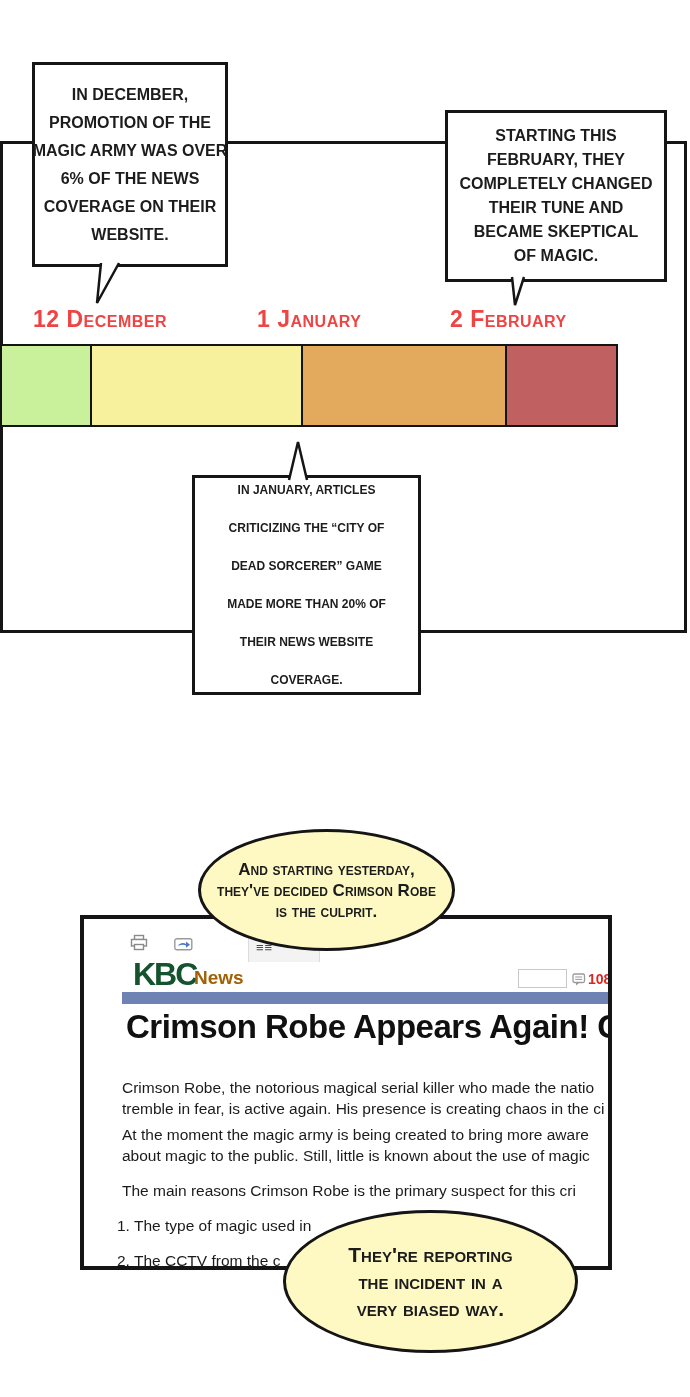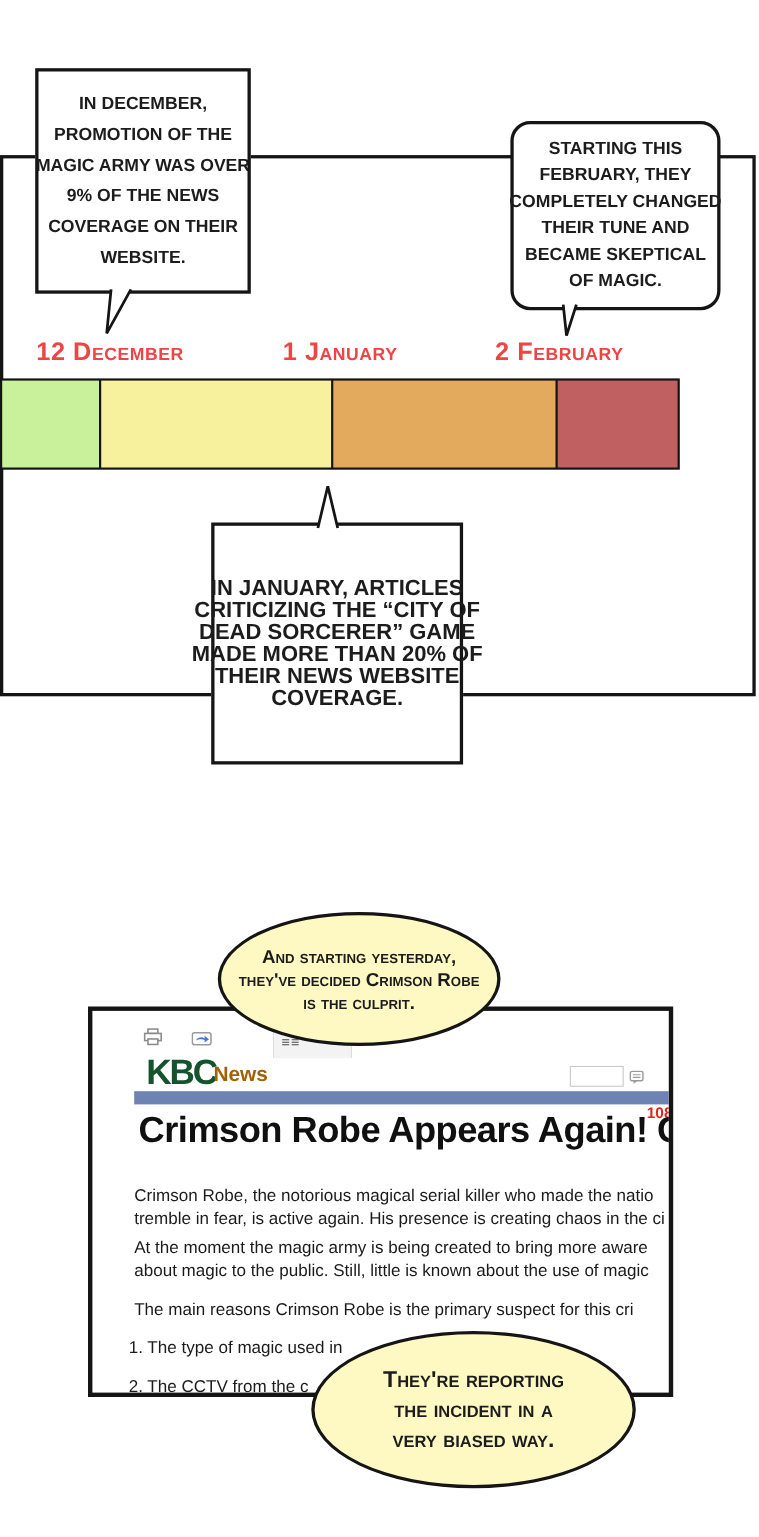--- a/index.html
+++ b/index.html
@@ -8,24 +8,24 @@
 
   
   .panel-frame{position:absolute;background:#ffffff;border:3px solid #151515;z-index:1;box-sizing:border-box;}
   #chart-panel{left:0;top:141;width:687px;height:492px;top:141px;}
 
   .callout{position:absolute;background:#ffffff;border:3px solid #151515;box-sizing:border-box;
            display:flex;align-items:center;justify-content:center;z-index:3;}
   .comic-text{font-weight:700;color:#1c1c1c;text-align:center;white-space:pre;}
   #callout-december{left:32px;top:62px;width:196px;height:205px;}
   #callout-december .comic-text{font-size:16px;line-height:28px;}
-  #callout-february{left:464px;top:110px;width:191px;height:172px;border-radius:18px;}
+  #callout-february{left:445px;top:110px;width:222px;height:172px;}
   #callout-february .comic-text{font-size:16px;line-height:24px;}
   #callout-january{left:192px;top:475px;width:229px;height:220px;}
-  #callout-january .comic-text{font-size:20px;line-height:20px;}
+  #callout-january .comic-text{font-size:12px;line-height:38px;}
 
   #tails{position:absolute;left:0;top:0;width:690px;height:1397px;z-index:4;pointer-events:none;}
 
   #timeline-bar{position:absolute;left:0;top:344px;height:83px;display:flex;gap:2px;padding:2px;
                 background:#141414;box-sizing:border-box;z-index:2;width:-moz-fit-content;width:fit-content;}
   #timeline-bar .seg{height:100%;}
 
   .tick{position:absolute;top:306px;font-weight:700;font-size:23px;color:#ef4444;
         font-variant:small-caps;letter-spacing:0.5px;z-index:2;}
 
@@ -41,21 +41,21 @@
   #news-panel{left:80px;top:915px;width:532px;height:355px;border-width:4px;overflow:hidden;z-index:1;}
   #news-panel .inner{position:absolute;left:0;top:0;right:0;bottom:0;}
   .news-icon{position:absolute;}
   #browser-tab{position:absolute;left:164px;top:16px;width:72px;height:27px;background:#f3f3f3;
                border:1px solid #dcdcdc;border-bottom:none;border-radius:4px 4px 0 0;box-sizing:border-box;
                color:#4a4a4a;font-size:13px;font-weight:700;padding:4px 0 0 7px;letter-spacing:1px;}
   #brand{position:absolute;left:49px;top:37px;font-size:32px;font-weight:800;letter-spacing:-2px;color:#14532d;}
   #brand-suffix{position:absolute;left:110px;top:48px;font-size:19px;font-weight:700;color:#a16207;}
   #search-box{position:absolute;left:434px;top:50px;width:49px;height:19px;border:1px solid #c9c9c9;
               background:#ffffff;box-sizing:border-box;padding:0 3px;font-size:11px;}
-  #comment-count{position:absolute;left:504px;top:52px;font-size:14px;font-weight:700;margin-top:32px;}
+  #comment-count{position:absolute;left:504px;top:52px;font-size:14px;font-weight:700;}
   #news-nav-bar{position:absolute;left:38px;top:73px;width:490px;height:12px;}
   #headline{position:absolute;left:42px;top:89px;font-size:33px;font-weight:700;letter-spacing:-0.5px;
             color:#101010;white-space:pre;}
   .body-text{position:absolute;left:38px;font-size:15.5px;line-height:21px;color:#1b1b1b;white-space:pre;}
   #news-p1{top:158px;} #news-p2{top:205px;} #news-p3{top:261px;}
   .list-text{position:absolute;left:33px;font-size:15.5px;line-height:21px;color:#1b1b1b;white-space:pre;}
   #news-li1{top:296px;} #news-li2{top:331px;}
 </style>
 </head>
 <body>
@@ -74,21 +74,21 @@
   <div id="timeline-ticks">
       <div class="tick" style="left: 33px;">12 December</div>
       <div class="tick" style="left: 257px;">1 January</div>
       <div class="tick" style="left: 450px;">2 February</div>
     </div>
 
   <div id="callout-december" class="callout">
     <div class="comic-text">IN DECEMBER,
 PROMOTION OF THE
 MAGIC ARMY WAS OVER
-9% OF THE NEWS
+6% OF THE NEWS
 COVERAGE ON THEIR
 WEBSITE.</div>
   </div>
   <div id="callout-february" class="callout">
     <div class="comic-text">STARTING THIS
 FEBRUARY, THEY
 COMPLETELY CHANGED
 THEIR TUNE AND
 BECAME SKEPTICAL
 OF MAGIC.</div>

